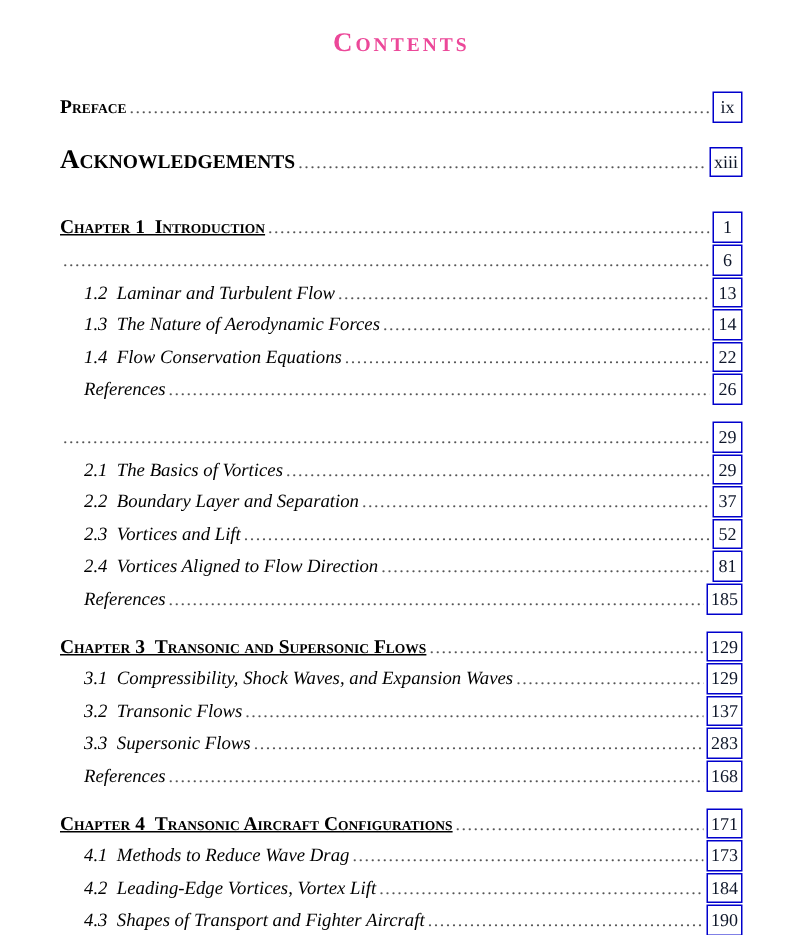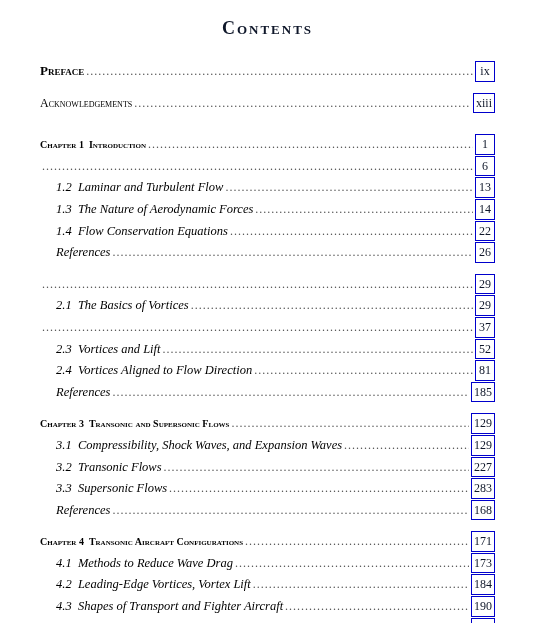--- a/index.html
+++ b/index.html
@@ -17,21 +17,21 @@
       color: #000000;
     }
 
     .page-title {
       text-align: center;
       font-size: 18px;
       font-variant: small-caps;
       font-weight: bold;
       letter-spacing: 2px;
       margin-bottom: 22px;
-      color: #0f172a;
+      color: #ec4899;
     }
 
     .toc-entry {
       display: flex;
       align-items: baseline;
       margin-bottom: 1px;
       font-size: 13px;
       line-height: 1.55;
     }
 
@@ -57,21 +57,22 @@
       padding: 0 2px;
       font-size: 12px;
       text-decoration: none;
       min-width: 20px;
       text-align: center;
     }
 
     .chapter-heading {
       font-variant: small-caps;
       font-weight: bold;
-      font-size: 10px;
+      font-size: 13px;
+      text-decoration: underline;
     }
 
     .section-entry {
       font-style: italic;
       font-size: 12.5px;
       padding-left: 16px;
     }
 
     .references-entry {
       font-style: italic;
@@ -89,21 +90,21 @@
 <div class="page-title">Contents</div>
 
 <div id="toc-container">
     <div class="toc-entry">
       <span class="toc-label" style="font-variant: small-caps; font-weight: bold; font-size: 13px;">Preface</span>
       <span class="toc-dots">........................................................................................................................</span>
       <span class="toc-page">ix</span>
     </div>
     <div class="spacer"></div>
     <div class="toc-entry">
-      <span class="toc-label" style="font-variant: small-caps; font-weight: normal; font-size: 12px;">Acknowledgements</span>
+      <span class="toc-label" style="font-variant: small-caps; font-weight: bold; font-size: 18px;">Acknowledgements</span>
       <span class="toc-dots">........................................................................................................................</span>
       <span class="toc-page">xiii</span>
     </div>
     <div class="spacer"></div>
     <div class="spacer"></div>
     <div class="toc-entry">
       <span class="toc-label chapter-heading">Chapter 1&nbsp;&nbsp;Introduction</span>
       <span class="toc-dots">........................................................................................................................</span>
       <span class="toc-page">1</span>
     </div>
@@ -135,20 +136,21 @@
     <div class="toc-entry">
       <span class="toc-dots">........................................................................................................................</span>
       <span class="toc-page">29</span>
     </div>
     <div class="toc-entry">
       <span class="toc-label section-entry">2.1&nbsp;&nbsp;The Basics of Vortices</span>
       <span class="toc-dots">........................................................................................................................</span>
       <span class="toc-page">29</span>
     </div>
     <div class="toc-entry">
+      <span class="toc-label section-entry">2.2&nbsp;&nbsp;Boundary Layer and Separation</span>
       <span class="toc-dots">........................................................................................................................</span>
       <span class="toc-page">37</span>
     </div>
     <div class="toc-entry">
       <span class="toc-label section-entry">2.3&nbsp;&nbsp;Vortices and Lift</span>
       <span class="toc-dots">........................................................................................................................</span>
       <span class="toc-page">52</span>
     </div>
     <div class="toc-entry">
       <span class="toc-label section-entry">2.4&nbsp;&nbsp;Vortices Aligned to Flow Direction</span>
@@ -167,21 +169,21 @@
       <span class="toc-page">129</span>
     </div>
     <div class="toc-entry">
       <span class="toc-label section-entry">3.1&nbsp;&nbsp;Compressibility, Shock Waves, and Expansion Waves</span>
       <span class="toc-dots">........................................................................................................................</span>
       <span class="toc-page">129</span>
     </div>
     <div class="toc-entry">
       <span class="toc-label section-entry">3.2&nbsp;&nbsp;Transonic Flows</span>
       <span class="toc-dots">........................................................................................................................</span>
-      <span class="toc-page">227</span>
+      <span class="toc-page">137</span>
     </div>
     <div class="toc-entry">
       <span class="toc-label section-entry">3.3&nbsp;&nbsp;Supersonic Flows</span>
       <span class="toc-dots">........................................................................................................................</span>
       <span class="toc-page">283</span>
     </div>
     <div class="toc-entry">
       <span class="toc-label references-entry">References</span>
       <span class="toc-dots">........................................................................................................................</span>
       <span class="toc-page">168</span>

